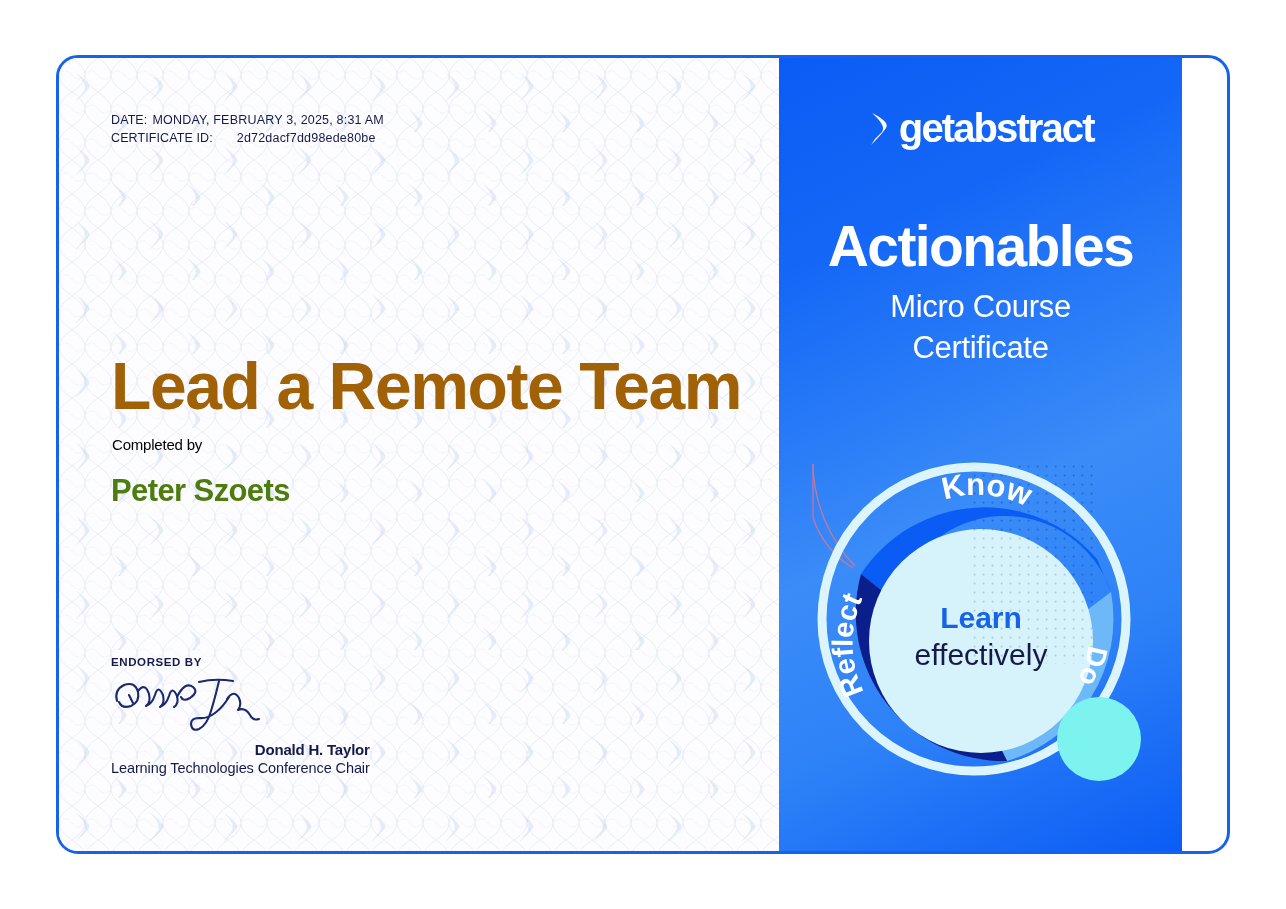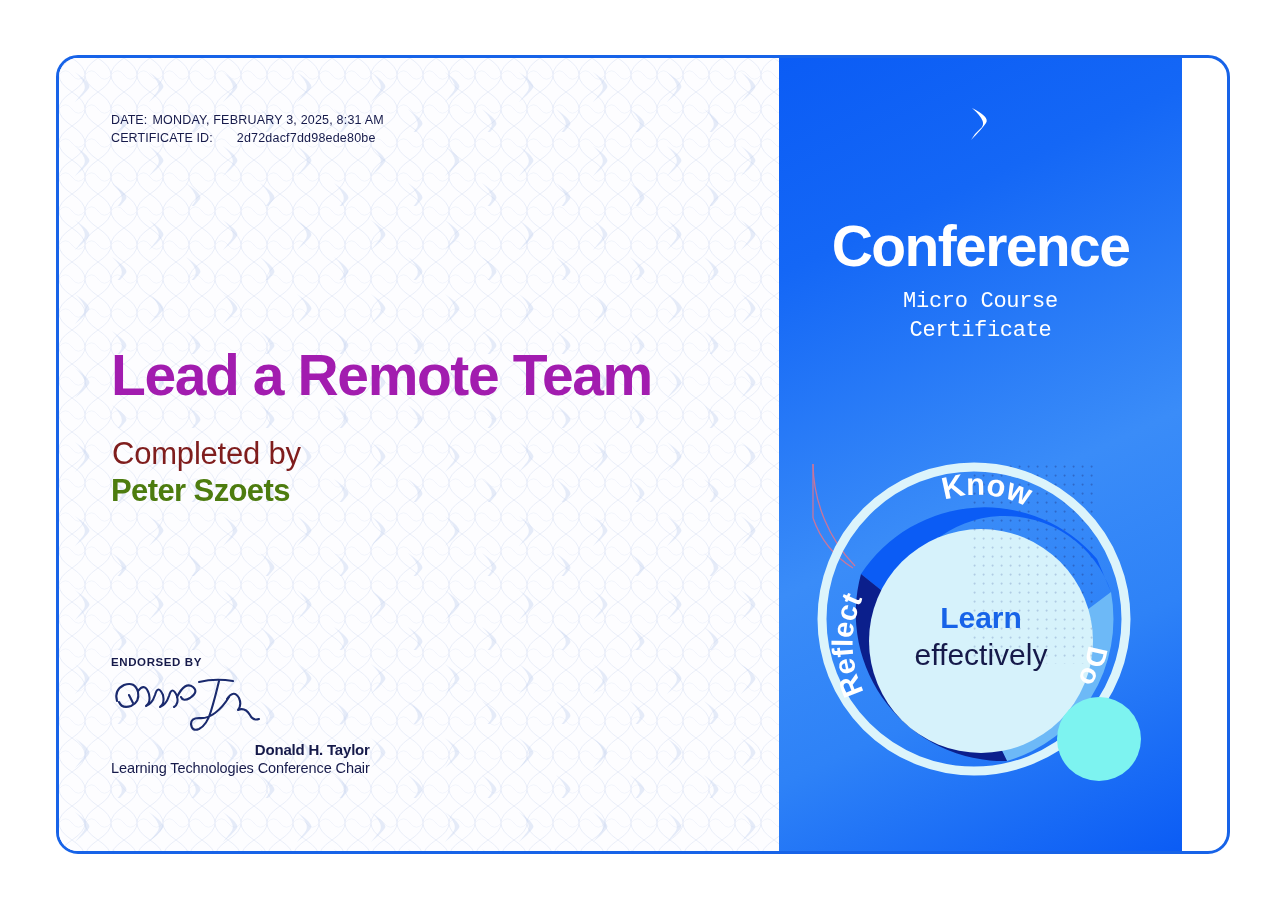--- a/index.html
+++ b/index.html
@@ -67,34 +67,34 @@
     font-weight: normal;
     letter-spacing: 0.2px;
   }
   #meta-date .meta-value { margin-left: 5px; }
   #meta-id .meta-value { margin-left: 24px; font-size: 12.5px; }
 
   
   #course-title {
     position: absolute;
     left: 52px;
-    top: 289px;
-    font-size: 57px;
-    font-weight: bold;
-    color: #a21caf;
+    top: 295px;
+    font-size: 66px;
+    font-weight: bold;
+    color: #a16207;
     letter-spacing: -1.4px;
     line-height: 1;
     white-space: nowrap;
   }
   #completed-label {
     position: absolute;
     left: 53px;
     top: 378px;
-    font-size: 31px;
-    color: #7f1d1d;
+    font-size: 15px;
+    color: #000000;
     letter-spacing: -0.2px;
   }
   #recipient-name {
     position: absolute;
     left: 52px;
     top: 415px;
     font-size: 31px;
     font-weight: bold;
     color: #4d7c0f;
     letter-spacing: -0.6px;
@@ -173,25 +173,24 @@
   }
   #actionables-title {
     font-size: 57px;
     font-weight: bold;
     color: #ffffff;
     letter-spacing: -1.6px;
     line-height: 1;
   }
   #micro-course-subtitle {
     margin-top: 12px;
-    font-size: 22px;
+    font-size: 31px;
     color: #ffffff;
     line-height: 1.32;
     letter-spacing: -0.3px;
-    font-family: Liberation Mono, monospace;
   }
 
   
   #learning-wheel {
     position: absolute;
     left: 50%;
     top: 398px;
     transform: translateX(-50%);
     width: 340px;
     height: 330px;
@@ -259,24 +258,25 @@
       <div class="endorser-role">Learning Technologies Conference Chair</div>
     </div>
   </div>
 
   <div id="brand-panel">
 
     <div id="brand-logo">
       <svg id="logo-chevron" width="26" height="36" viewBox="0 0 26 36" aria-hidden="true">
         <path d="M5 2 Q22 17 13 23 Q8 27 4 34 Q15 23 19 17 Q23 11 5 2 Z" fill="#ffffff"></path>
       </svg>
+      <span id="logo-wordmark">getabstract</span>
     </div>
 
     <div id="brand-heading">
-      <div id="actionables-title">Conference</div>
+      <div id="actionables-title">Actionables</div>
       <div id="micro-course-subtitle">
         <div>Micro Course</div>
         <div>Certificate</div>
       </div>
     </div>
 
     <div id="learning-wheel">
       <svg width="340" height="330" viewBox="0 0 340 330" aria-hidden="true">
         <defs>
           <pattern id="dots" width="9" height="9" patternUnits="userSpaceOnUse">

